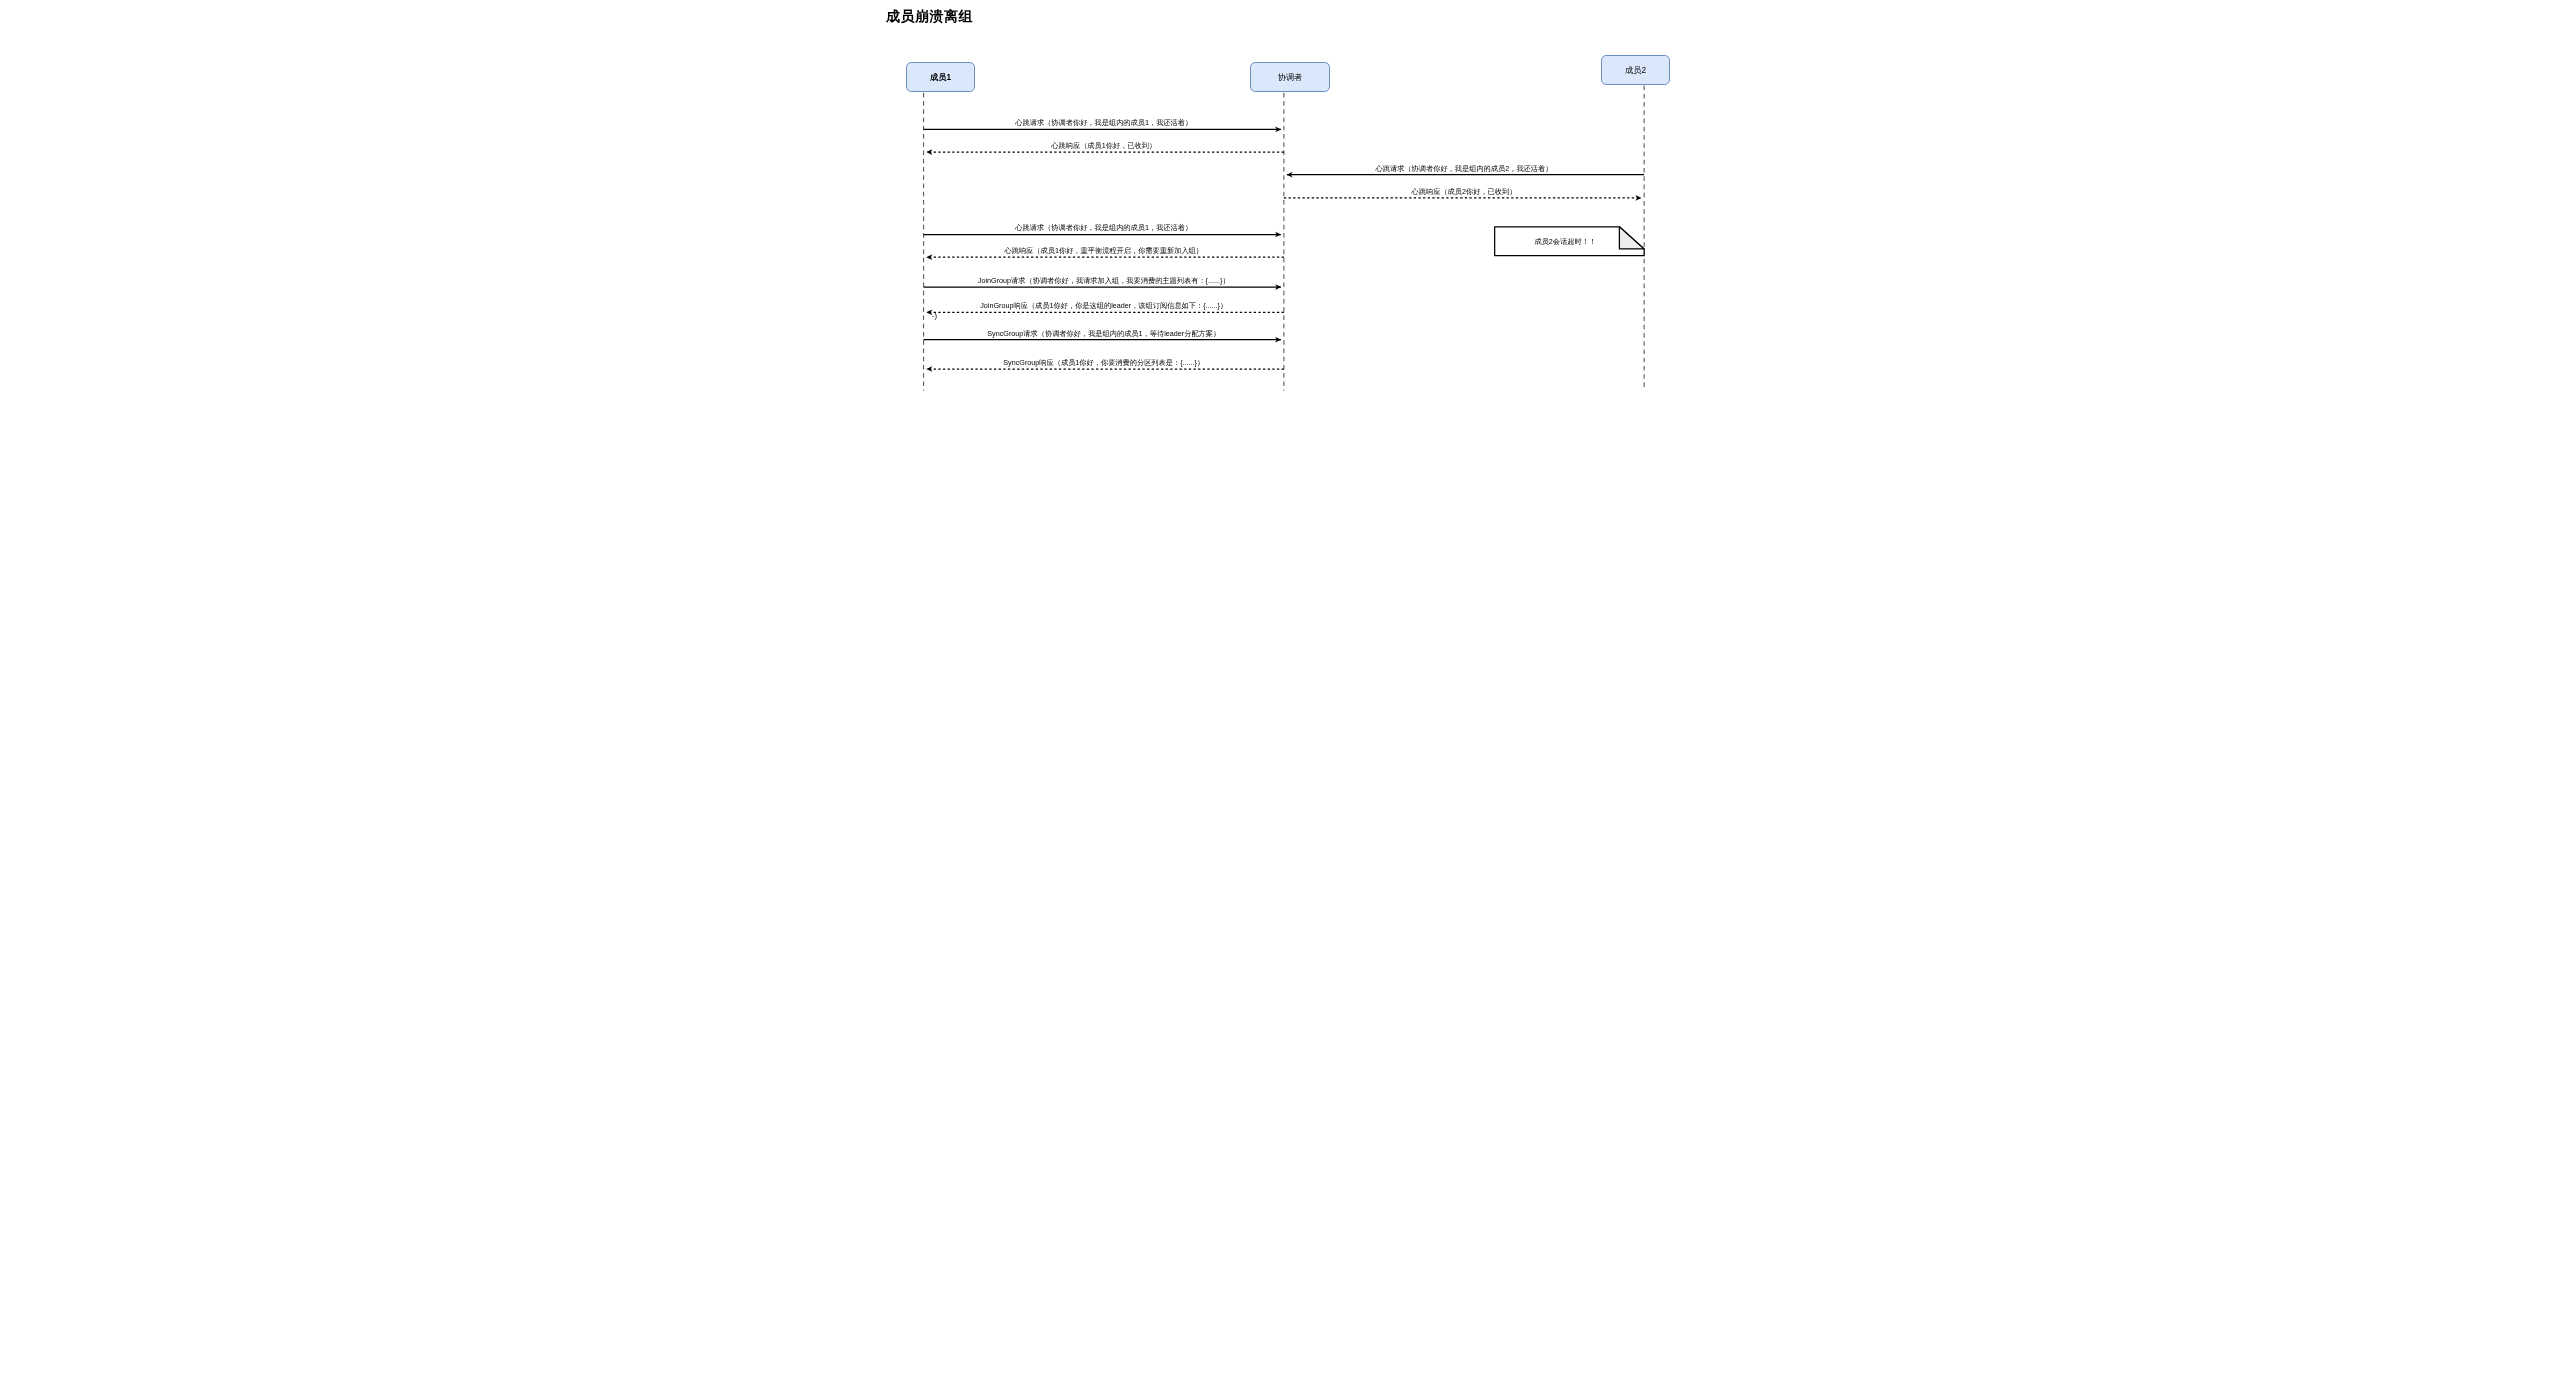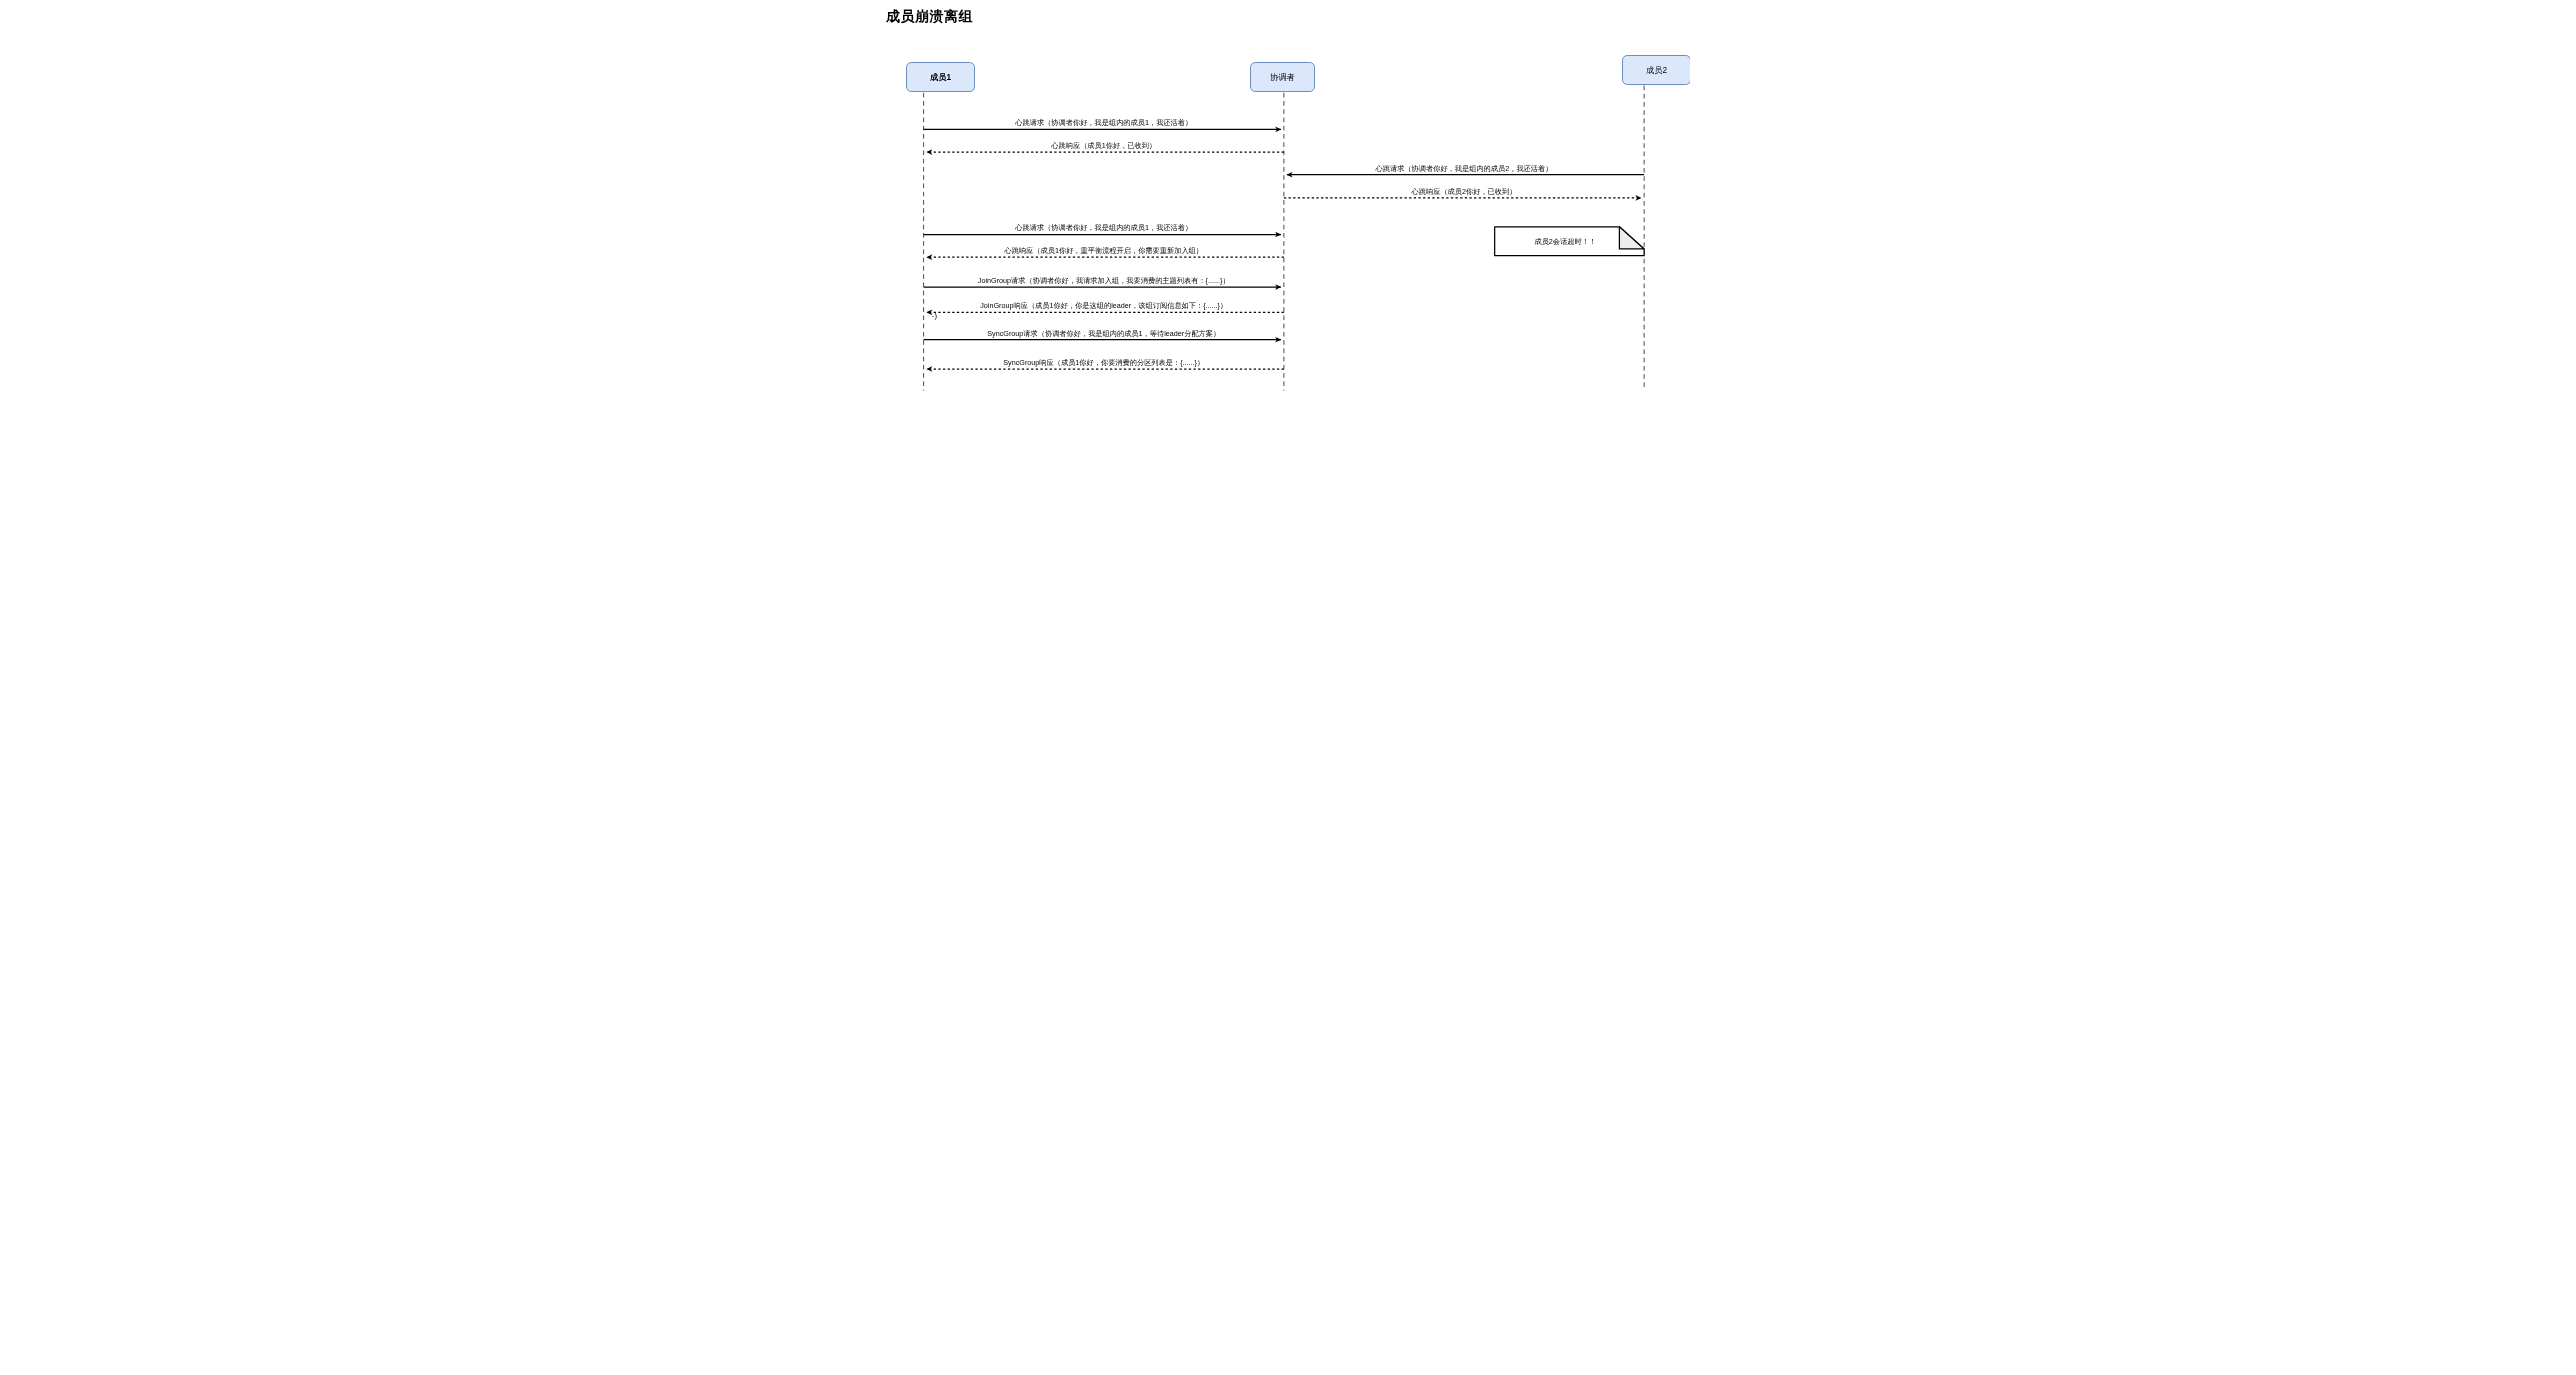--- a/index.html
+++ b/index.html
@@ -24,24 +24,24 @@
 </head>
 <body>
 
 <div id="stage">
 
   <div id="title">成员崩溃离组</div>
 
   <div class="actor-box" id="box-member1" style="left: 20px; top: 62px; width: 69px; height: 30px; font-weight: bold;">
     <span>成员1</span>
   </div>
-  <div class="actor-box" id="box-coordinator" style="left: 364px; top: 62px; width: 65px; height: 30px;">
+  <div class="actor-box" id="box-coordinator" style="left: 364px; top: 62px; width: 80px; height: 30px;">
     <span>协调者</span>
   </div>
-  <div class="actor-box" id="box-member2" style="left: 736px; top: 55px; width: 69px; height: 30px;">
+  <div class="actor-box" id="box-member2" style="left: 715px; top: 55px; width: 69px; height: 30px;">
     <span>成员2</span>
   </div>
 
   <svg id="seq" viewBox="0 0 1560 778" xmlns="http://www.w3.org/2000/svg">
     <defs>
       <marker id="arrow" markerUnits="userSpaceOnUse" viewBox="0 0 14 12" markerWidth="14" markerHeight="12" refX="12" refY="6" orient="auto">
         <path d="M1,0.5 L13,6 L1,11.5 L4.4,6 Z" fill="#000"></path>
       </marker>
     </defs>
     <g id="gen-layer">

